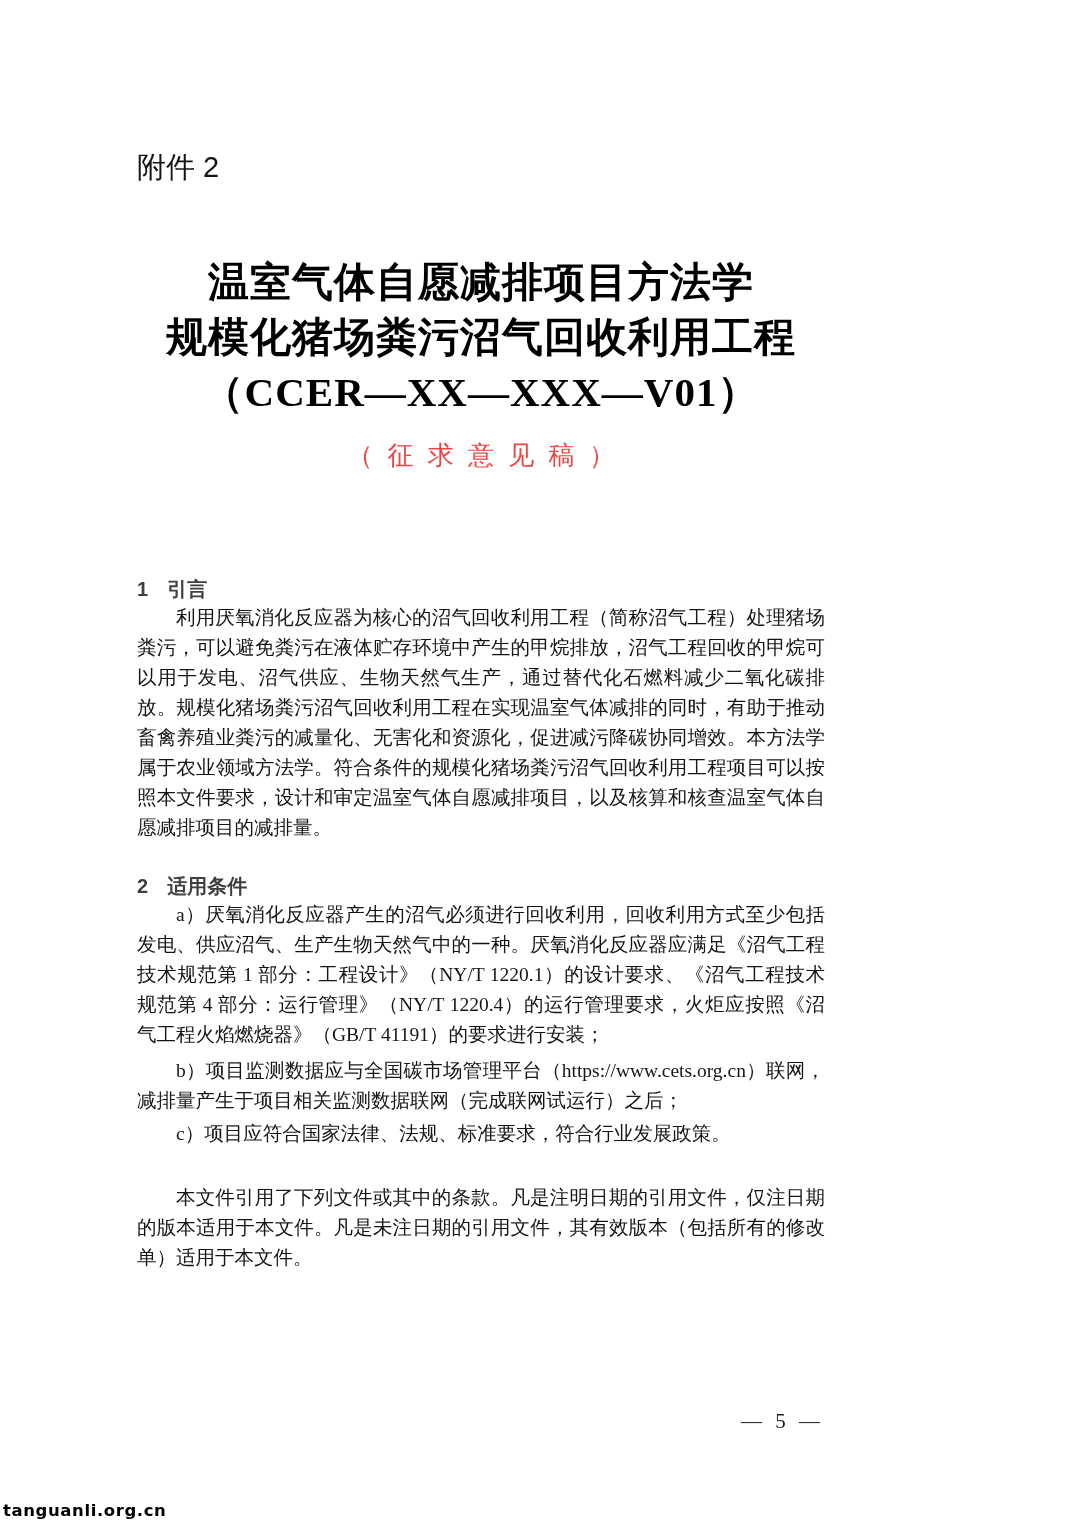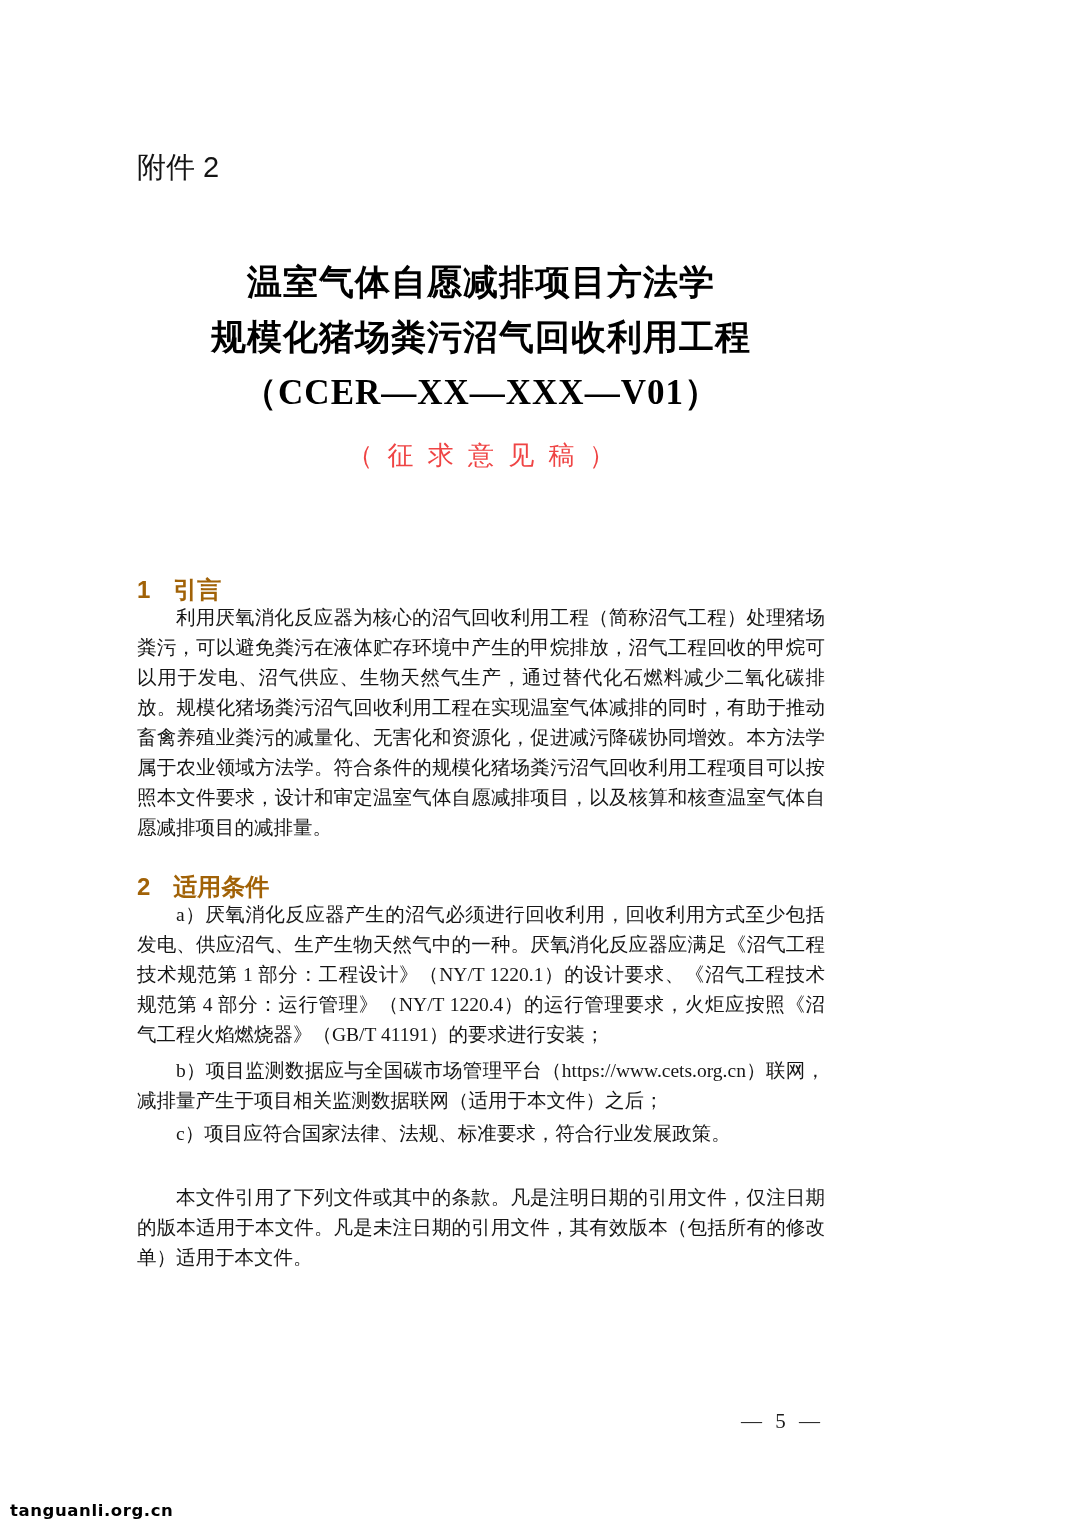--- a/index.html
+++ b/index.html
@@ -23,41 +23,41 @@
     margin-top: 150px;
     font-family: "Liberation Sans", "DejaVu Sans", sans-serif;
     font-size: 29px;
     line-height: 34px;
     color: #141414;
   }
   .doc-title {
     margin-top: 71px;
     text-align: center;
     font-weight: 700;
-    font-size: 35px;
+    font-size: 41px;
     line-height: 55px;
     color: #000000;
     letter-spacing: 1px;
   }
   .subtitle {
     margin-top: 18px;
     text-align: center;
     font-size: 26px;
     line-height: 36px;
     letter-spacing: 0.55em;
     text-indent: 0.55em;
     color: #ef4444;
   }
   .sec-heading {
     margin: 0;
     font-family: "Liberation Sans", "DejaVu Sans", sans-serif;
-    font-size: 24px;
+    font-size: 20px;
     line-height: 27px;
     font-weight: 600;
-    color: #a16207;
+    color: #404040;
   }
   .sec-heading .sec-num {
     display: inline-block;
     margin-right: 0.95em;
     font-weight: 600;
   }
   .sec1 .sec-heading { margin-top: 102px; }
   .sec2 .sec-heading { margin-top: 30px; }
   .sec3 .sec-heading { margin-top: 22px; }
   p.body-par {
@@ -79,21 +79,21 @@
     position: absolute;
     top: 1408px;
     right: 138px;
     font-size: 21px;
     line-height: 26px;
     word-spacing: 8px;
     color: #1c1c1c;
   }
   .watermark {
     position: absolute;
-    left: 10px;
+    left: 3px;
     top: 1501px;
     font-family: "DejaVu Sans", "Liberation Sans", sans-serif;
     font-weight: 700;
     font-size: 16.5px;
     letter-spacing: 0.6px;
     color: #000000;
   }
 </style>
 </head>
 <body>
@@ -116,21 +116,21 @@
         <span class="sec-num">1</span><span>引言</span>
       </h2>
       <p class="body-par">利用厌氧消化反应器为核心的沼气回收利用工程（简称沼气工程）处理猪场粪污，可以避免粪污在液体贮存环境中产生的甲烷排放，沼气工程回收的甲烷可以用于发电、沼气供应、生物天然气生产，通过替代化石燃料减少二氧化碳排放。规模化猪场粪污沼气回收利用工程在实现温室气体减排的同时，有助于推动畜禽养殖业粪污的减量化、无害化和资源化，促进减污降碳协同增效。本方法学属于农业领域方法学。符合条件的规模化猪场粪污沼气回收利用工程项目可以按照本文件要求，设计和审定温室气体自愿减排项目，以及核算和核查温室气体自愿减排项目的减排量。</p>
     </section>
 
     <section class="sec2">
       <h2 class="sec-heading">
         <span class="sec-num">2</span><span>适用条件</span>
       </h2>
       <p class="body-par par-a">a）厌氧消化反应器产生的沼气必须进行回收利用，回收利用方式至少包括发电、供应沼气、生产生物天然气中的一种。厌氧消化反应器应满足《沼气工程技术规范第 1 部分：工程设计》（NY/T 1220.1）的设计要求、《沼气工程技术规范第 4 部分：运行管理》（NY/T 1220.4）的运行管理要求，火炬应按照《沼气工程火焰燃烧器》（GB/T 41191）的要求进行安装；</p>
-      <p class="body-par par-b">b）项目监测数据应与全国碳市场管理平台（https://www.cets.org.cn）联网，减排量产生于项目相关监测数据联网（适用于本文件）之后；</p>
+      <p class="body-par par-b">b）项目监测数据应与全国碳市场管理平台（https://www.cets.org.cn）联网，减排量产生于项目相关监测数据联网（完成联网试运行）之后；</p>
       <p class="body-par par-c">c）项目应符合国家法律、法规、标准要求，符合行业发展政策。</p>
     </section>
 
     <section class="sec3">
       <p class="body-par">本文件引用了下列文件或其中的条款。凡是注明日期的引用文件，仅注日期的版本适用于本文件。凡是未注日期的引用文件，其有效版本（包括所有的修改单）适用于本文件。</p>
     </section>
 
   </div>
 
   <div class="page-number">— 5 —</div>

